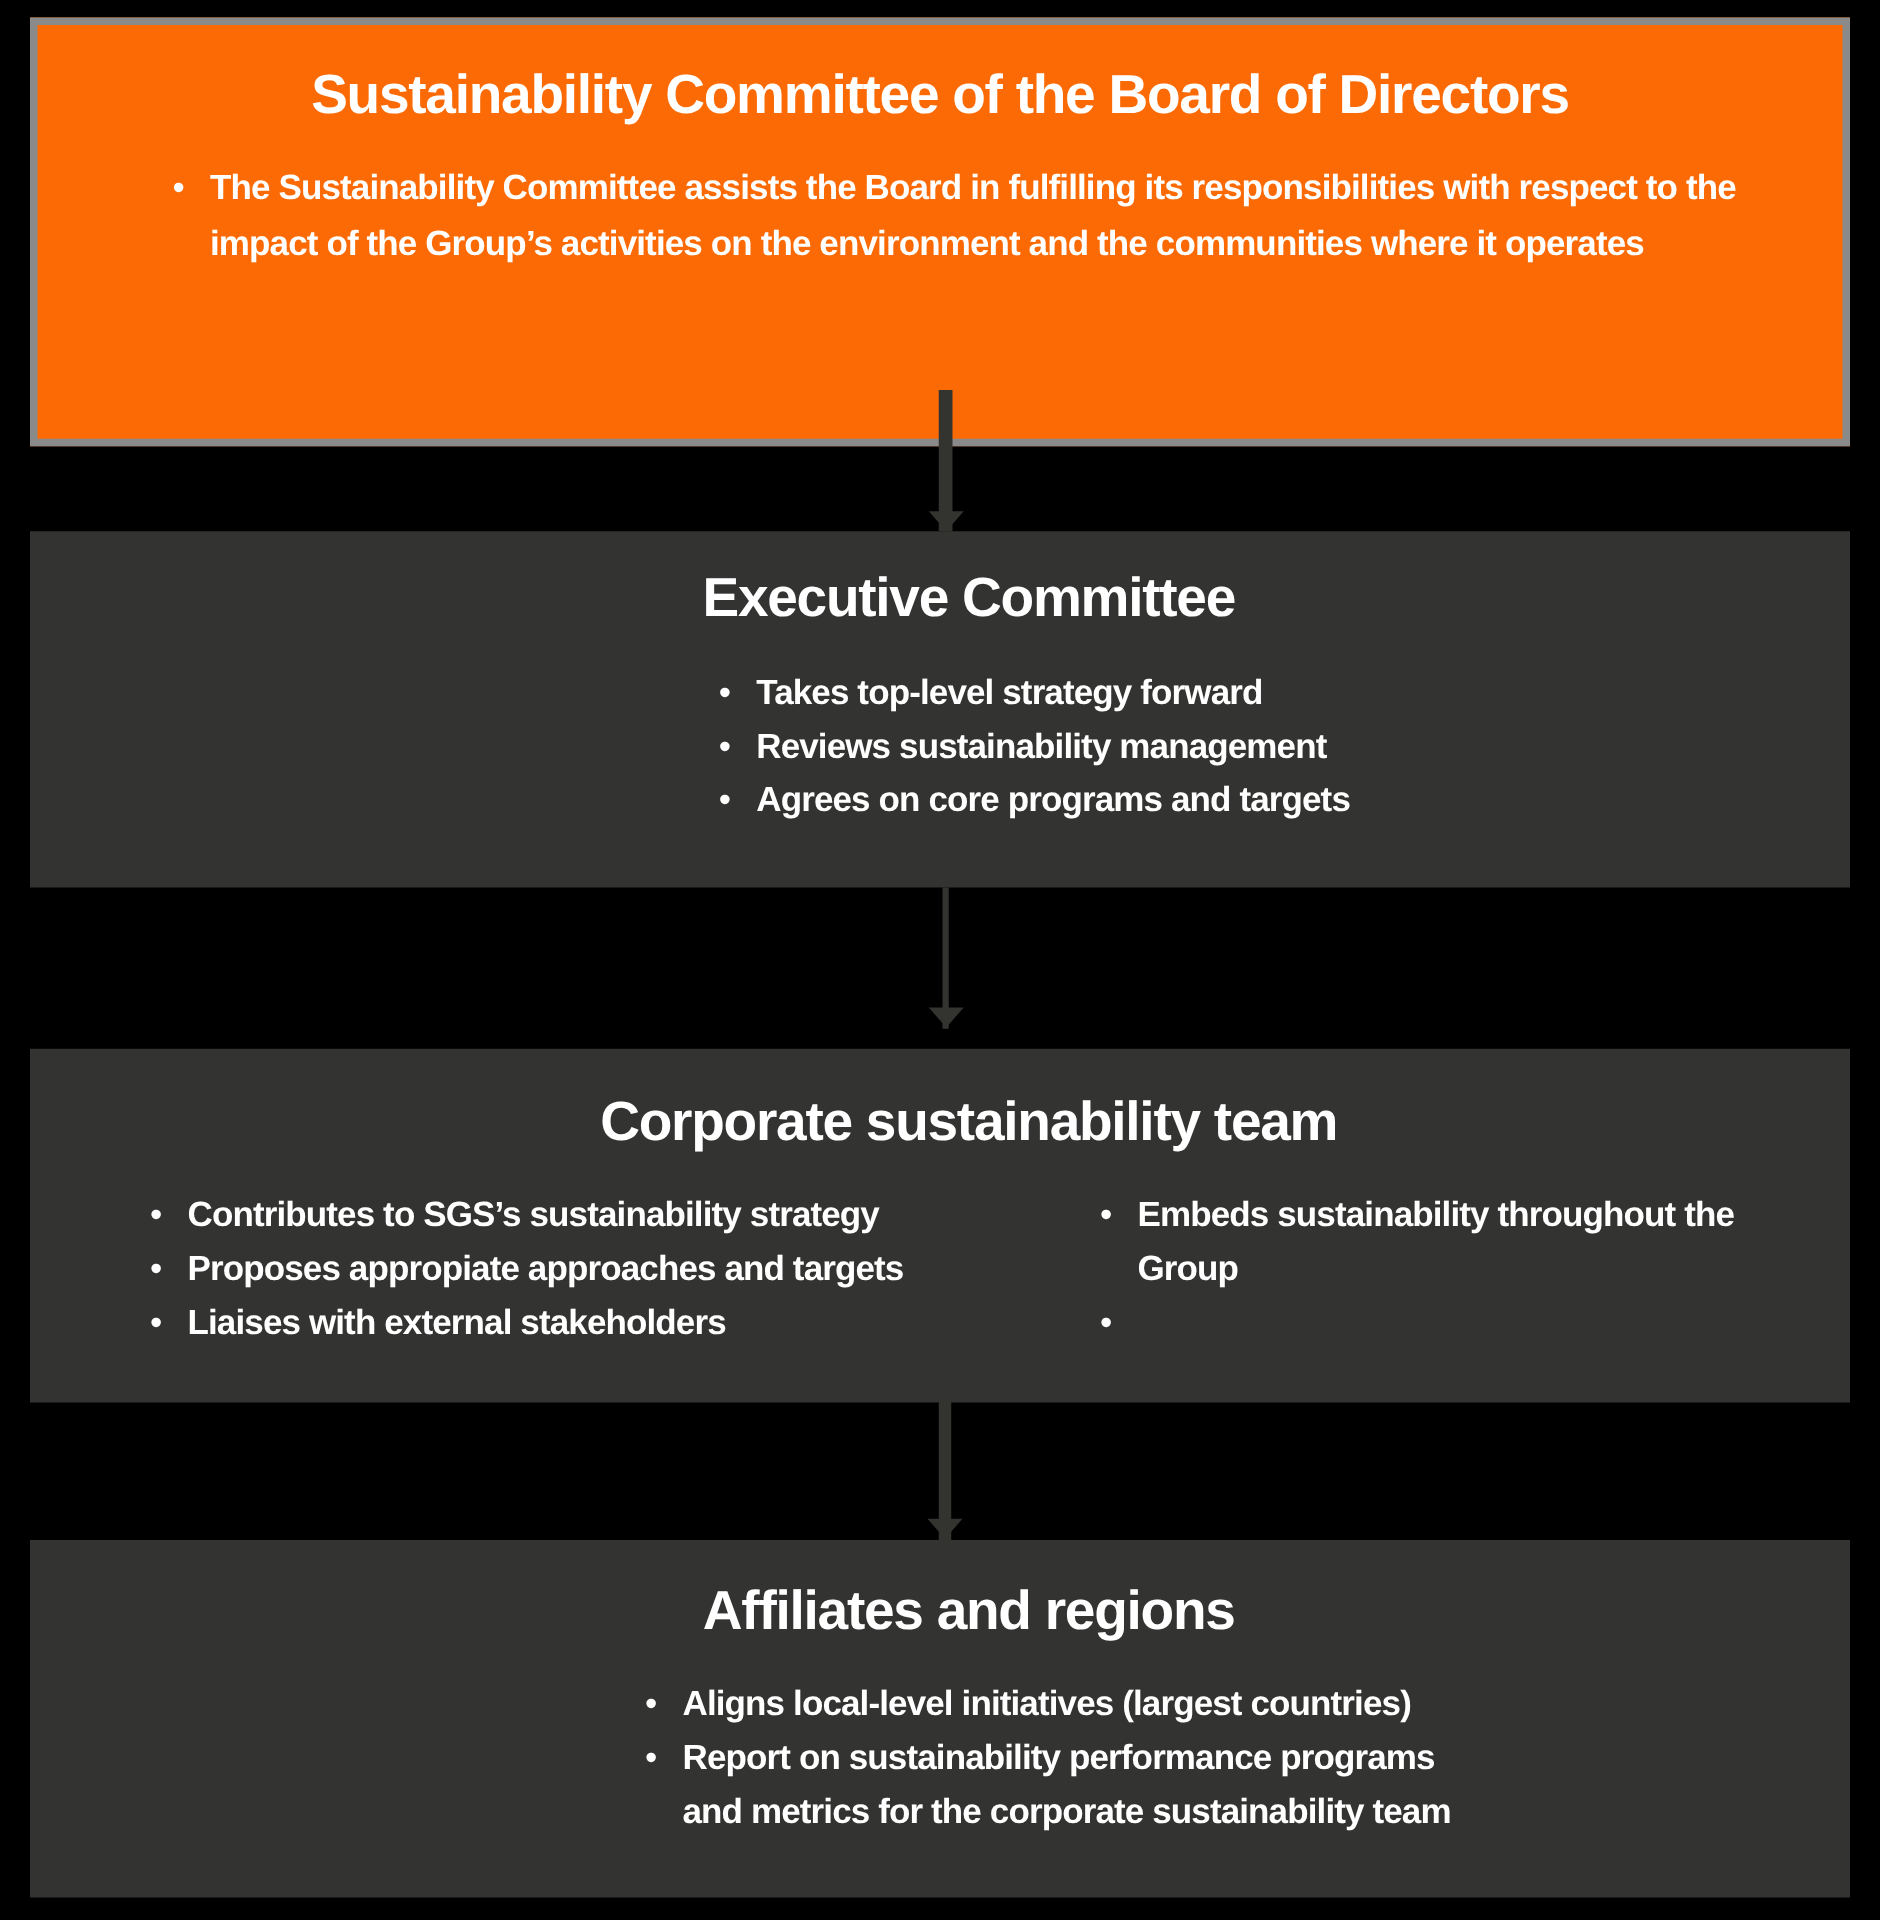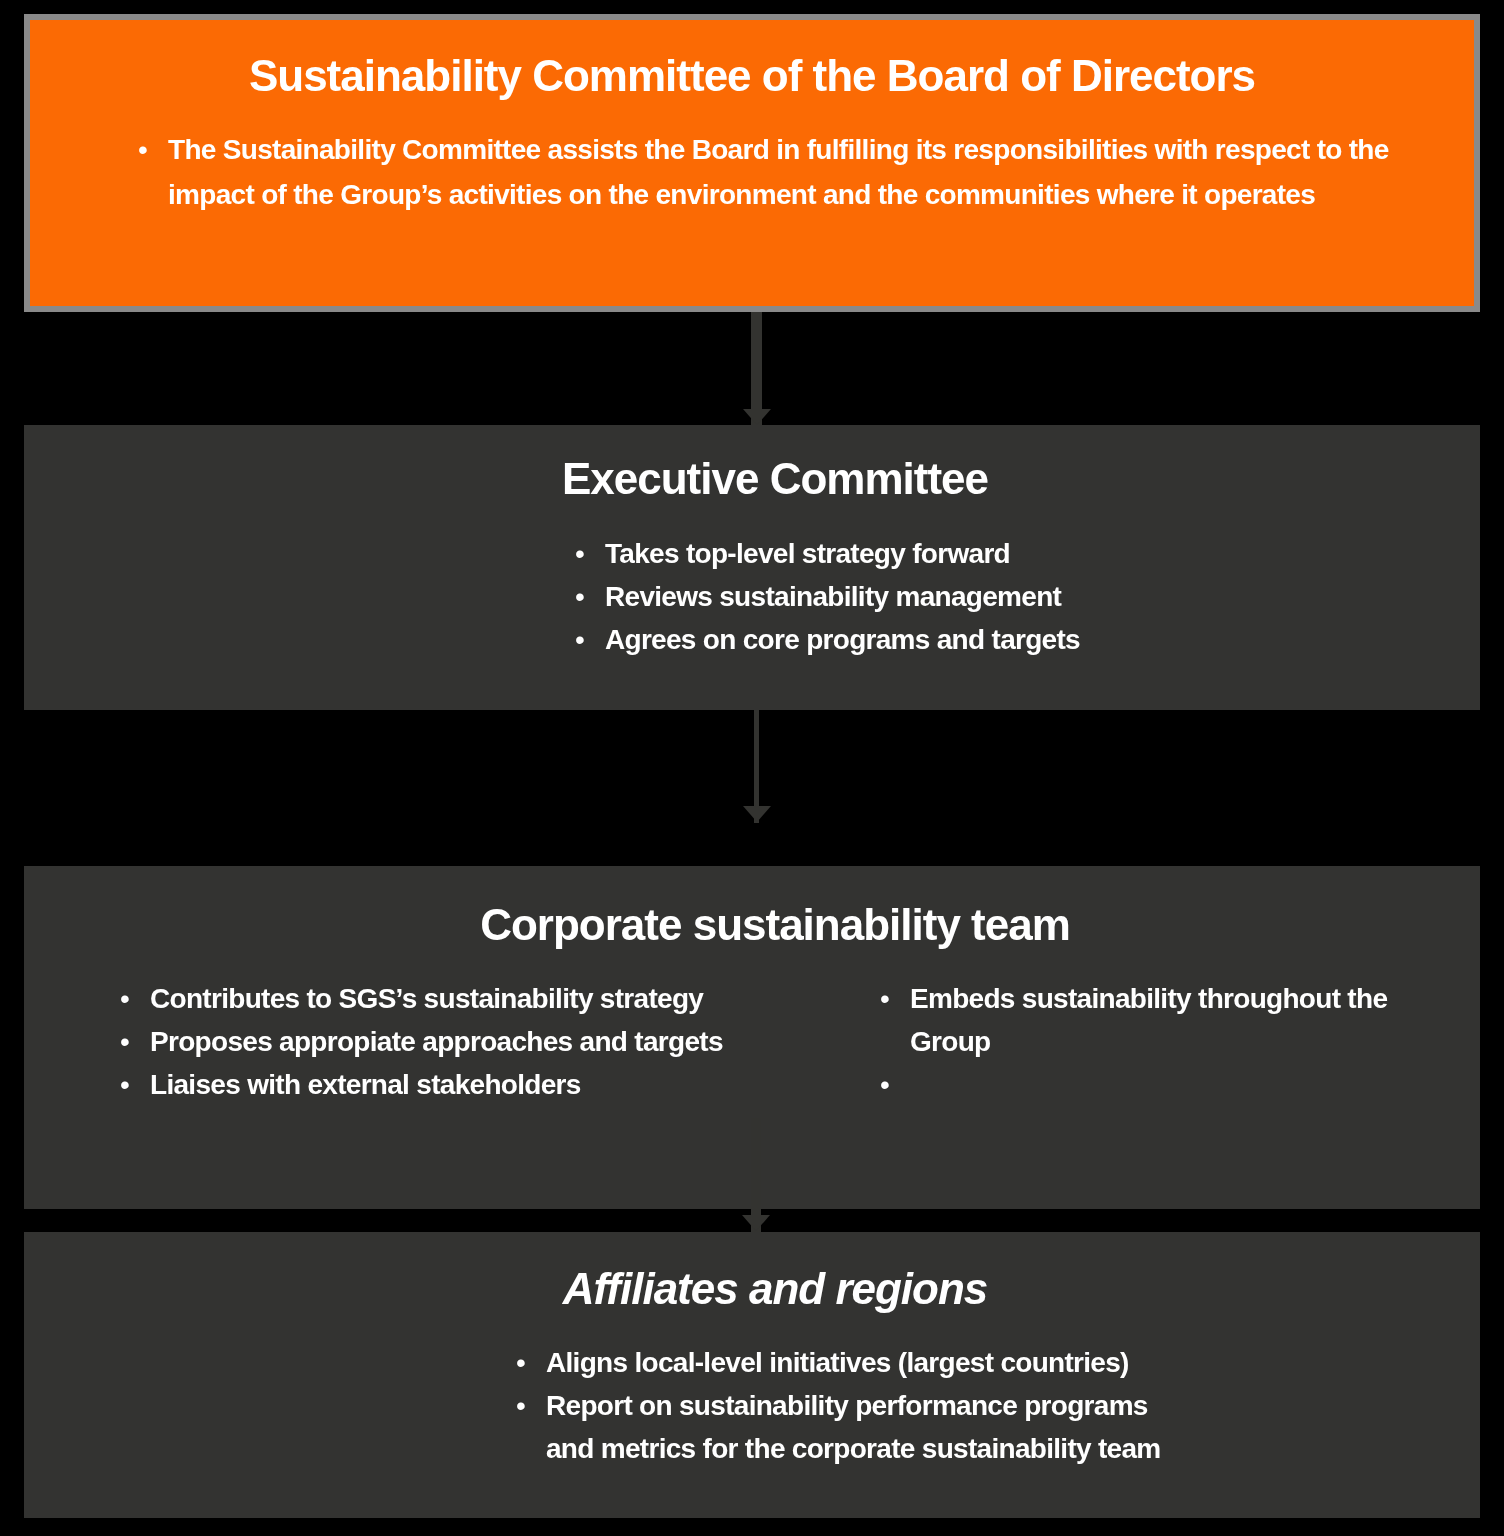--- a/index.html
+++ b/index.html
@@ -25,36 +25,36 @@
     font-size: 44px;
     line-height: 51px;
     letter-spacing: -1px;
     color: #fff;
   }
   .bullets, .cols { font-size: 28px; line-height: 43px; letter-spacing: -0.7px; }
   .li { display: flex; align-items: flex-start; }
   .dot { flex: 0 0 30px; width: 30px; }
   .btext { white-space: pre-line; font-weight: bold; }
 
-  .n1 { top: 14px; height: 298px; background: #FB6A04; border: 6px solid #8A8A8A; }
+  .n1 { top: 14px; height: 343px; background: #FB6A04; border: 6px solid #8A8A8A; }
   .n1 .title { margin-top: 30px; }
   .n1 .bullets { margin: 26px 30px 0 108px; line-height: 45px; }
 
   .dark { background: #333331; padding-left: 46px; }
 
   .n2 { top: 425px; height: 285px; }
   .n2 .title { margin-top: 28px; }
   .n2 .bullets { margin: 28px 0 0 505px; }
 
-  .n3 { top: 866px; height: 343px; }
+  .n3 { top: 839px; height: 283px; }
   .n3 .title { margin-top: 33px; }
   .n3 .cols { margin: 27px 30px 0 50px; display: grid; grid-template-columns: 760px 1fr; }
 
   .n4 { top: 1232px; height: 286px; }
-  .n4 .title { margin-top: 31px; font-style: italic; }
+  .n4 .title { margin-top: 31px; }
   .n4 .bullets { margin: 27px 0 0 446px; }
 
   
   .connector { position: absolute; background: #333330; }
   .c1 { left: 751px; top: 312px; width: 11px; height: 113px; }
   .c2 { left: 754px; top: 710px; width: 5px;  height: 113px; }
   .c3 { left: 751px; top: 1118px; width: 10px; height: 114px; }
 
   .arrow {
     position: absolute; width: 0; height: 0;

